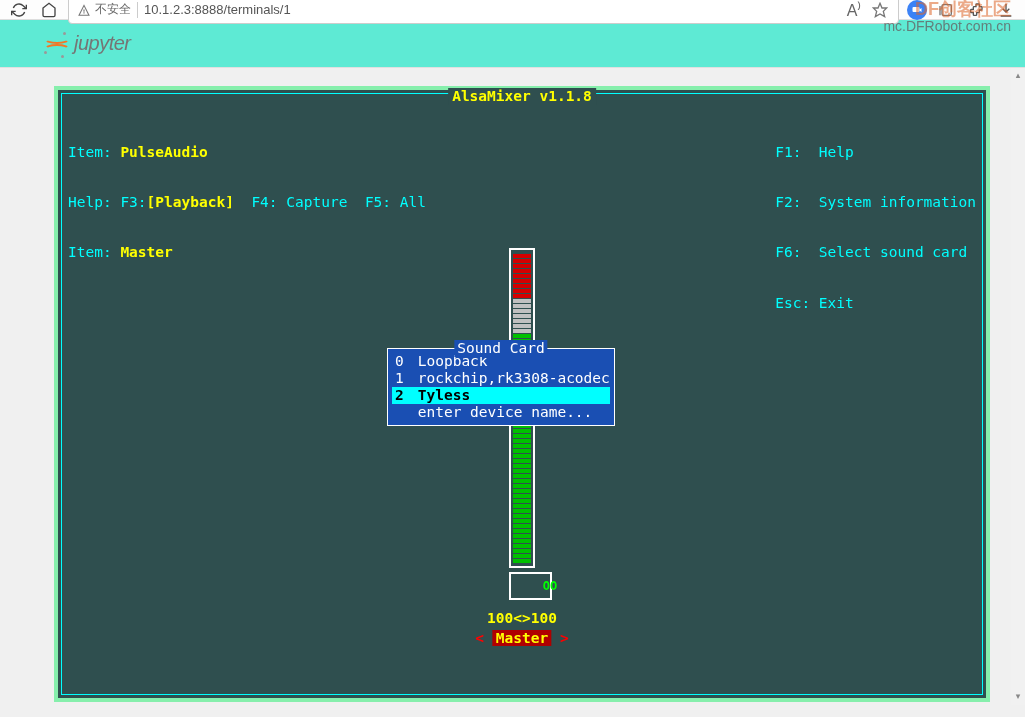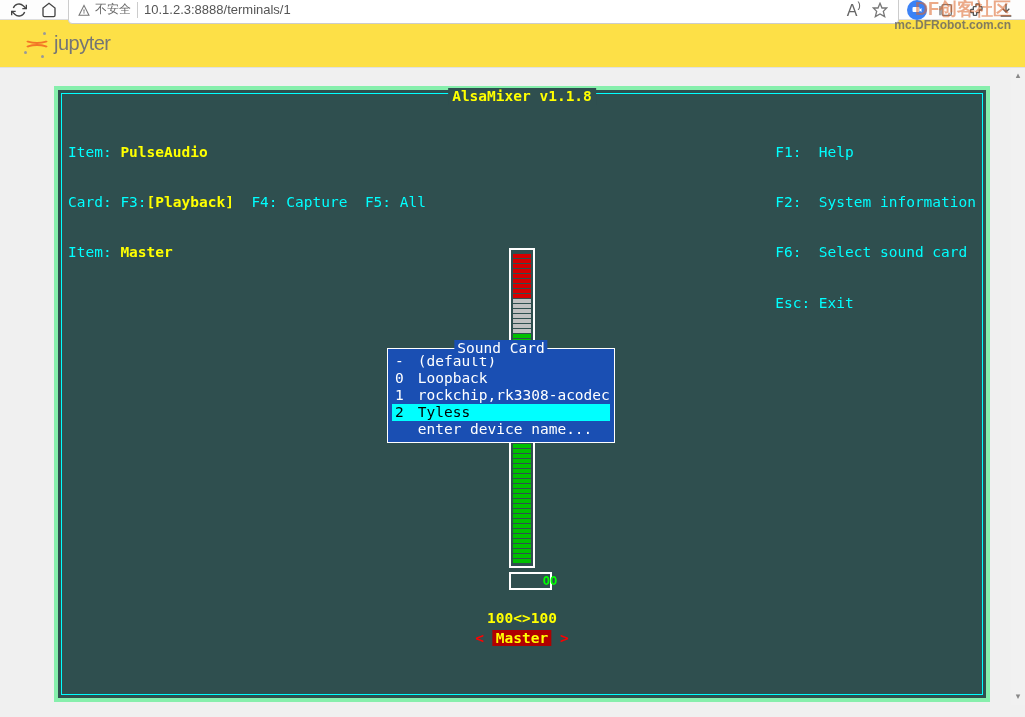--- a/index.html
+++ b/index.html
@@ -10,24 +10,24 @@
     .bar-icon { width: 22px; height: 22px; display: flex; align-items: center; justify-content: center; color: #444; cursor: pointer; border-radius: 4px; }
     .addr-wrap { flex: 1; display: flex; align-items: center; height: 28px; background: #fff; border: 1px solid #ccc; border-radius: 4px; padding: 0 8px; gap: 6px; }
     .addr-insecure { color: #666; font-size: 12px; display: flex; align-items: center; gap: 4px; }
     .addr-sep { width: 1px; height: 16px; background: #ccc; }
     .addr-url { flex: 1; font-size: 13px; color: #555; outline: none; border: none; }
     .addr-icon { width: 20px; height: 20px; display: flex; align-items: center; justify-content: center; color: #666; }
     .zoom-badge { width: 20px; height: 20px; background: #3b82f6; color: #fff; border-radius: 50%; display: flex; align-items: center; justify-content: center; font-size: 12px; font-weight: bold; }
 
     
     .watermark { position: absolute; top: 0; right: 14px; color: rgba(220,100,40,0.55); font-weight: bold; z-index: 50; font-size: 18px; font-family: Arial; text-align: right; line-height: 1.05; }
-    .watermark .sub { font-size: 12px; color: rgba(100,100,100,0.8); font-weight: bold; }
-
-    
-    .jupyter-header { height: 48px; background: #fde047; border-bottom: 1px solid #e0e0e0; display: flex; align-items: center; padding-left: 24px; }
+    .watermark .sub { font-size: 14px; color: rgba(100,100,100,0.8); font-weight: normal; }
+
+    
+    .jupyter-header { height: 48px; background: #5eead4; border-bottom: 1px solid #e0e0e0; display: flex; align-items: center; padding-left: 44px; font-style: italic; }
     .jupyter-logo { display: flex; align-items: center; gap: 6px; }
     .jupyter-orbit { width: 24px; height: 24px; position: relative; }
     .jupyter-orbit::before, .jupyter-orbit::after { content: ""; position: absolute; width: 22px; height: 6px; border: 2px solid #f37626; border-radius: 50%; left: 0; border-left-color: transparent; border-right-color: transparent; }
     .jupyter-orbit::before { top: 2px; border-top-color: transparent; }
     .jupyter-orbit::after { bottom: 2px; border-bottom-color: transparent; }
     .jupyter-dot { position: absolute; width: 3px; height: 3px; background: #999; border-radius: 50%; }
     .jupyter-text { font-size: 20px; color: #757575; letter-spacing: -0.5px; }
 
     
     .content { padding: 18px 20px 0 54px; }
@@ -44,32 +44,32 @@
     .c-lbl { color: #00ffff; }
 
     
     .meter { position: absolute; left: 50%; transform: translateX(-50%); top: 158px; width: 26px; }
     .meter-frame { width: 26px; height: 320px; border: 2px solid #ffffff; position: relative; background: #2f4f4f; }
     .meter-fill { position: absolute; left: 2px; right: 2px; bottom: 2px; }
     .seg { height: 4px; margin-bottom: 1px; }
     .seg-red { background: #d40000; }
     .seg-white { background: #c0c0c0; }
     .seg-green { background: #00c000; }
-    .mute-box { width: 26px; height: 18px; border: 2px solid #ffffff; margin-top: 4px; display: flex; align-items: center; justify-content: center; color: #00ff00; font-weight: bold; font-size: 12px; background: #2f4f4f; padding-left: 39px; }
+    .mute-box { width: 26px; height: 28px; border: 2px solid #ffffff; margin-top: 4px; display: flex; align-items: center; justify-content: center; color: #00ff00; font-weight: bold; font-size: 12px; background: #2f4f4f; padding-left: 39px; }
     .level-text { position: absolute; left: 50%; transform: translateX(-50%); top: 520px; color: #ffff00; font-weight: bold; font-size: 14.5px; white-space: nowrap; }
     .channel-label { position: absolute; left: 50%; transform: translateX(-50%); top: 540px; white-space: nowrap; font-size: 14.5px; }
     .arrow-red { color: #ff0000; font-weight: bold; }
     .label-red { background: #b00000; color: #ffff00; font-weight: bold; padding: 0 3px; }
 
     
     .dialog { position: absolute; left: 329px; top: 258px; width: 228px; background: #1a4fb3; color: #ffffff; font-family: "DejaVu Sans Mono", Consolas, monospace; font-size: 14.5px; line-height: 17px; border: 1.5px solid #ffffff; }
     .dialog-title-wrap { position: absolute; top: -9px; left: 50%; transform: translateX(-50%); background: #1a4fb3; padding: 0 3px; white-space: nowrap; }
     .dialog-body { padding: 4px 4px; }
     .dialog-row { padding: 0 3px; white-space: nowrap; overflow: hidden; }
-    .dialog-row.selected { background: #00ffff; color: #000000; }
+    .dialog-row.selected { background: #00ffff; color: #000000; font-weight: bold; }
     .dialog-idx { display: inline-block; width: 14px; }
 
     
     .page-scroll { position: absolute; top: 0; right: 0; width: 14px; height: 100%; background: #f1f1f1; }
     .page-scroll-up { position: absolute; top: 0; width: 14px; height: 16px; color: #888; text-align: center; font-size: 9px; line-height: 14px; }
     .page-scroll-dn { position: absolute; bottom: 0; width: 14px; height: 16px; color: #888; text-align: center; font-size: 9px; line-height: 14px; }
     .content-wrap { position: relative; height: 637px; }
   </style>
 </head>
 <body>
@@ -145,21 +145,21 @@
 <div class="content-wrap">
   <div class="content">
     <div class="terminal-wrap">
       <div class="terminal">
         <div class="am-border">
           <div class="am-title-wrap">AlsaMixer v1.1.8</div>
         </div>
 
         <div class="info-block">
           <div class="line"><span class="c-lbl">Item:</span> <span class="c-yellow">PulseAudio</span></div>
-          <div class="line"><span class="c-lbl">Card:</span> <span class="c-cyan">F3:</span><span class="c-yellow">[Playback]</span>  <span class="c-cyan">F4: Capture</span>  <span class="c-cyan">F5: All</span></div>
+          <div class="line"><span class="c-lbl">Help:</span> <span class="c-cyan">F3:</span><span class="c-yellow">[Playback]</span>  <span class="c-cyan">F4: Capture</span>  <span class="c-cyan">F5: All</span></div>
           <div class="line"><span class="c-lbl">Item:</span> <span class="c-yellow">Master</span></div>
         </div>
 
         <div class="help-block">
           <div class="line"><span class="c-cyan">F1:</span>  <span class="c-cyan">Help</span></div>
           <div class="line"><span class="c-cyan">F2:</span>  <span class="c-cyan">System information</span></div>
           <div class="line"><span class="c-cyan">F6:</span>  <span class="c-cyan">Select sound card</span></div>
           <div class="line"><span class="c-cyan">Esc:</span> <span class="c-cyan">Exit</span></div>
         </div>
 
@@ -234,21 +234,20 @@
         </div>
 
         <div class="level-text">100&lt;&gt;100</div>
         <div class="channel-label">
           <span class="arrow-red">&lt;</span> <span class="label-red">Master</span> <span class="arrow-red">&gt;</span>
         </div>
 
         <div class="dialog">
           <div class="dialog-title-wrap">Sound Card</div>
           <div class="dialog-body" id="dialog-body">
-              <div class="dialog-row"><span class="dialog-idx">-</span><span> (default)</span></div>
               <div class="dialog-row"><span class="dialog-idx">0</span><span> Loopback</span></div>
               <div class="dialog-row"><span class="dialog-idx">1</span><span> rockchip,rk3308-acodec</span></div>
               <div class="dialog-row selected"><span class="dialog-idx">2</span><span> Tyless</span></div>
               <div class="dialog-row"><span class="dialog-idx"> </span><span> enter device name...</span></div>
             </div>
         </div>
 
       </div>
     </div>
   </div>

